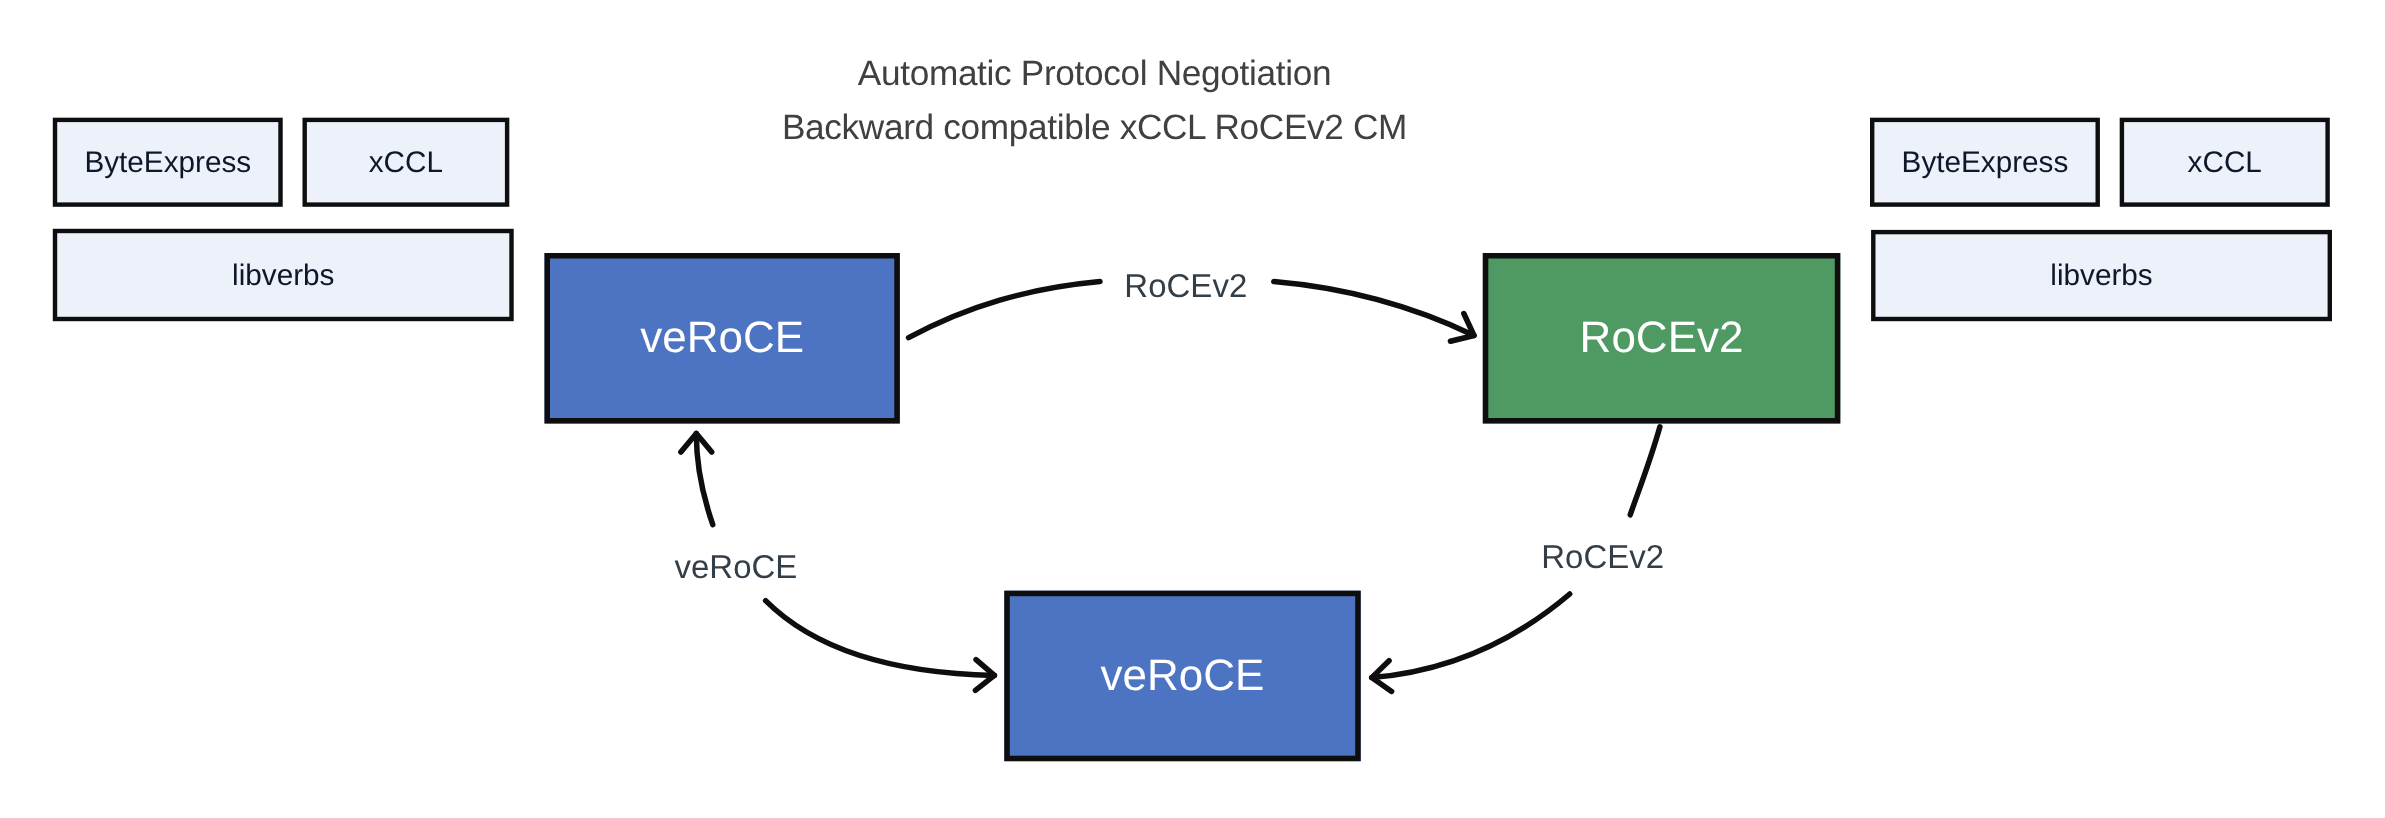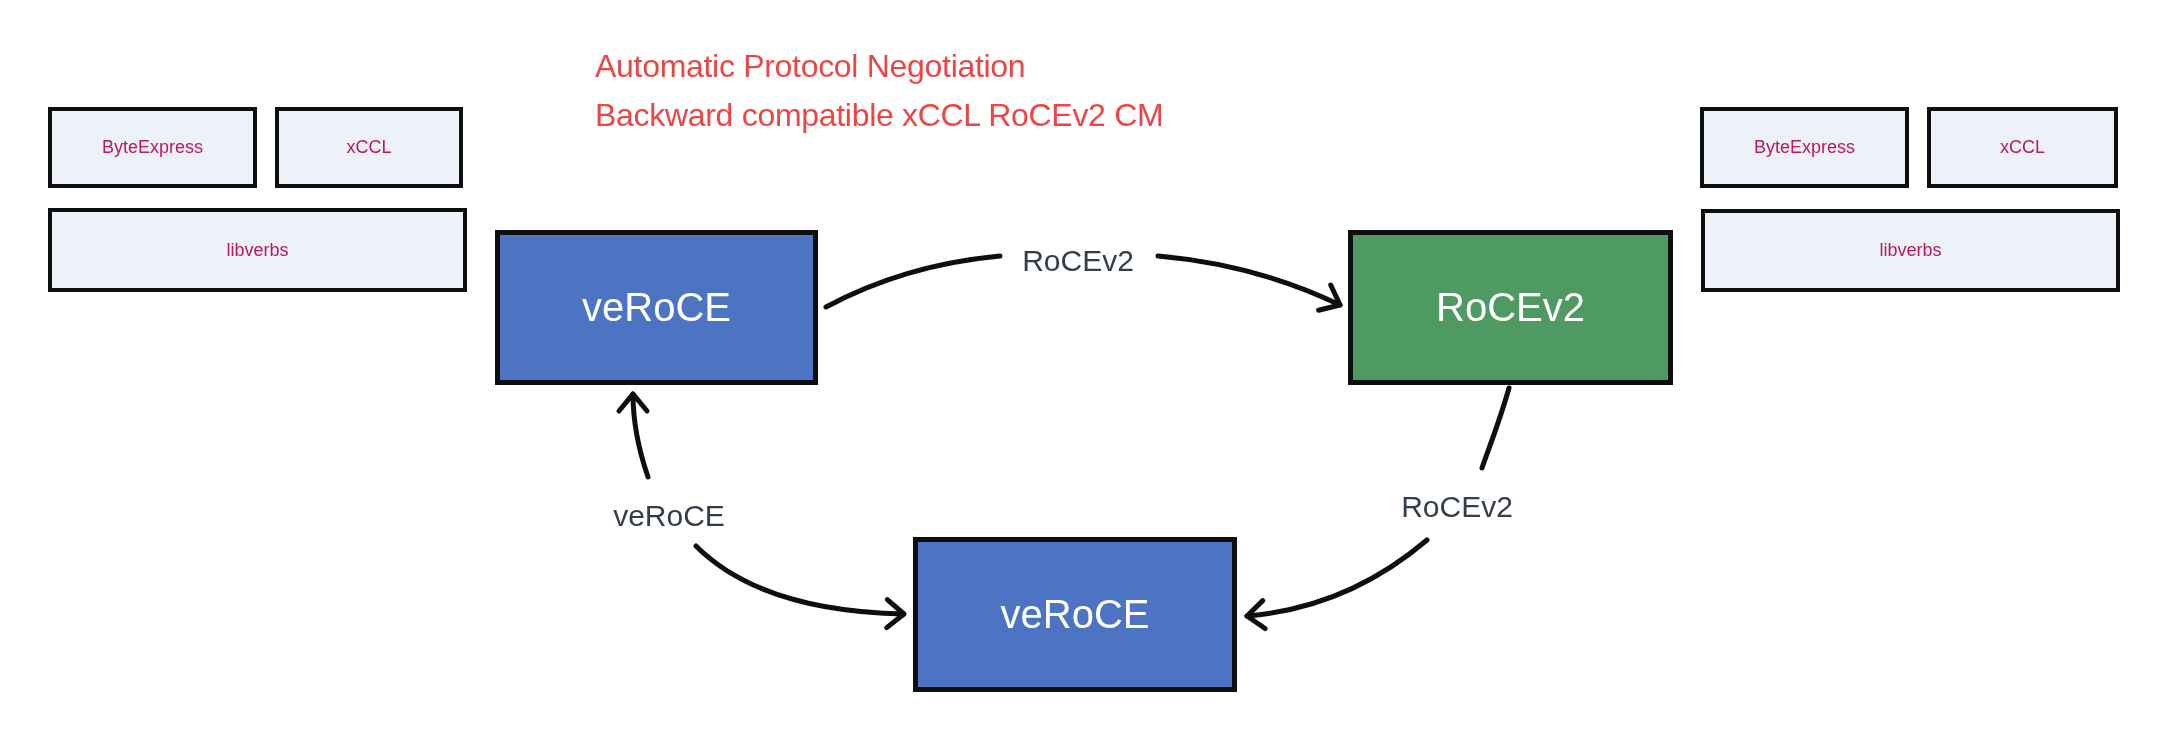--- a/index.html
+++ b/index.html
@@ -14,33 +14,33 @@
     background: #ffffff;
     font-family: "Liberation Sans", sans-serif;
     overflow: hidden;
   }
   .abs { position: absolute; box-sizing: border-box; }
 
   #title {
     left: 595px;
     top: 42px;
     width: 800px;
-    text-align: left;
-    color: #ef4444;
+    text-align: center;
+    color: #404040;
     font-size: 32px;
     line-height: 49px;
     letter-spacing: -0.3px;
     white-space: nowrap;
   }
 
   .stack-box {
     background: #edf1fa;
     border: 4px solid #0e0e0e;
-    color: #be185d;
-    font-size: 18px;
+    color: #0f172a;
+    font-size: 27px;
     display: flex;
     align-items: center;
     justify-content: center;
     white-space: nowrap;
   }
 
   .node {
     border: 5px solid #0e0e0e;
     color: #ffffff;
     font-size: 40px;

